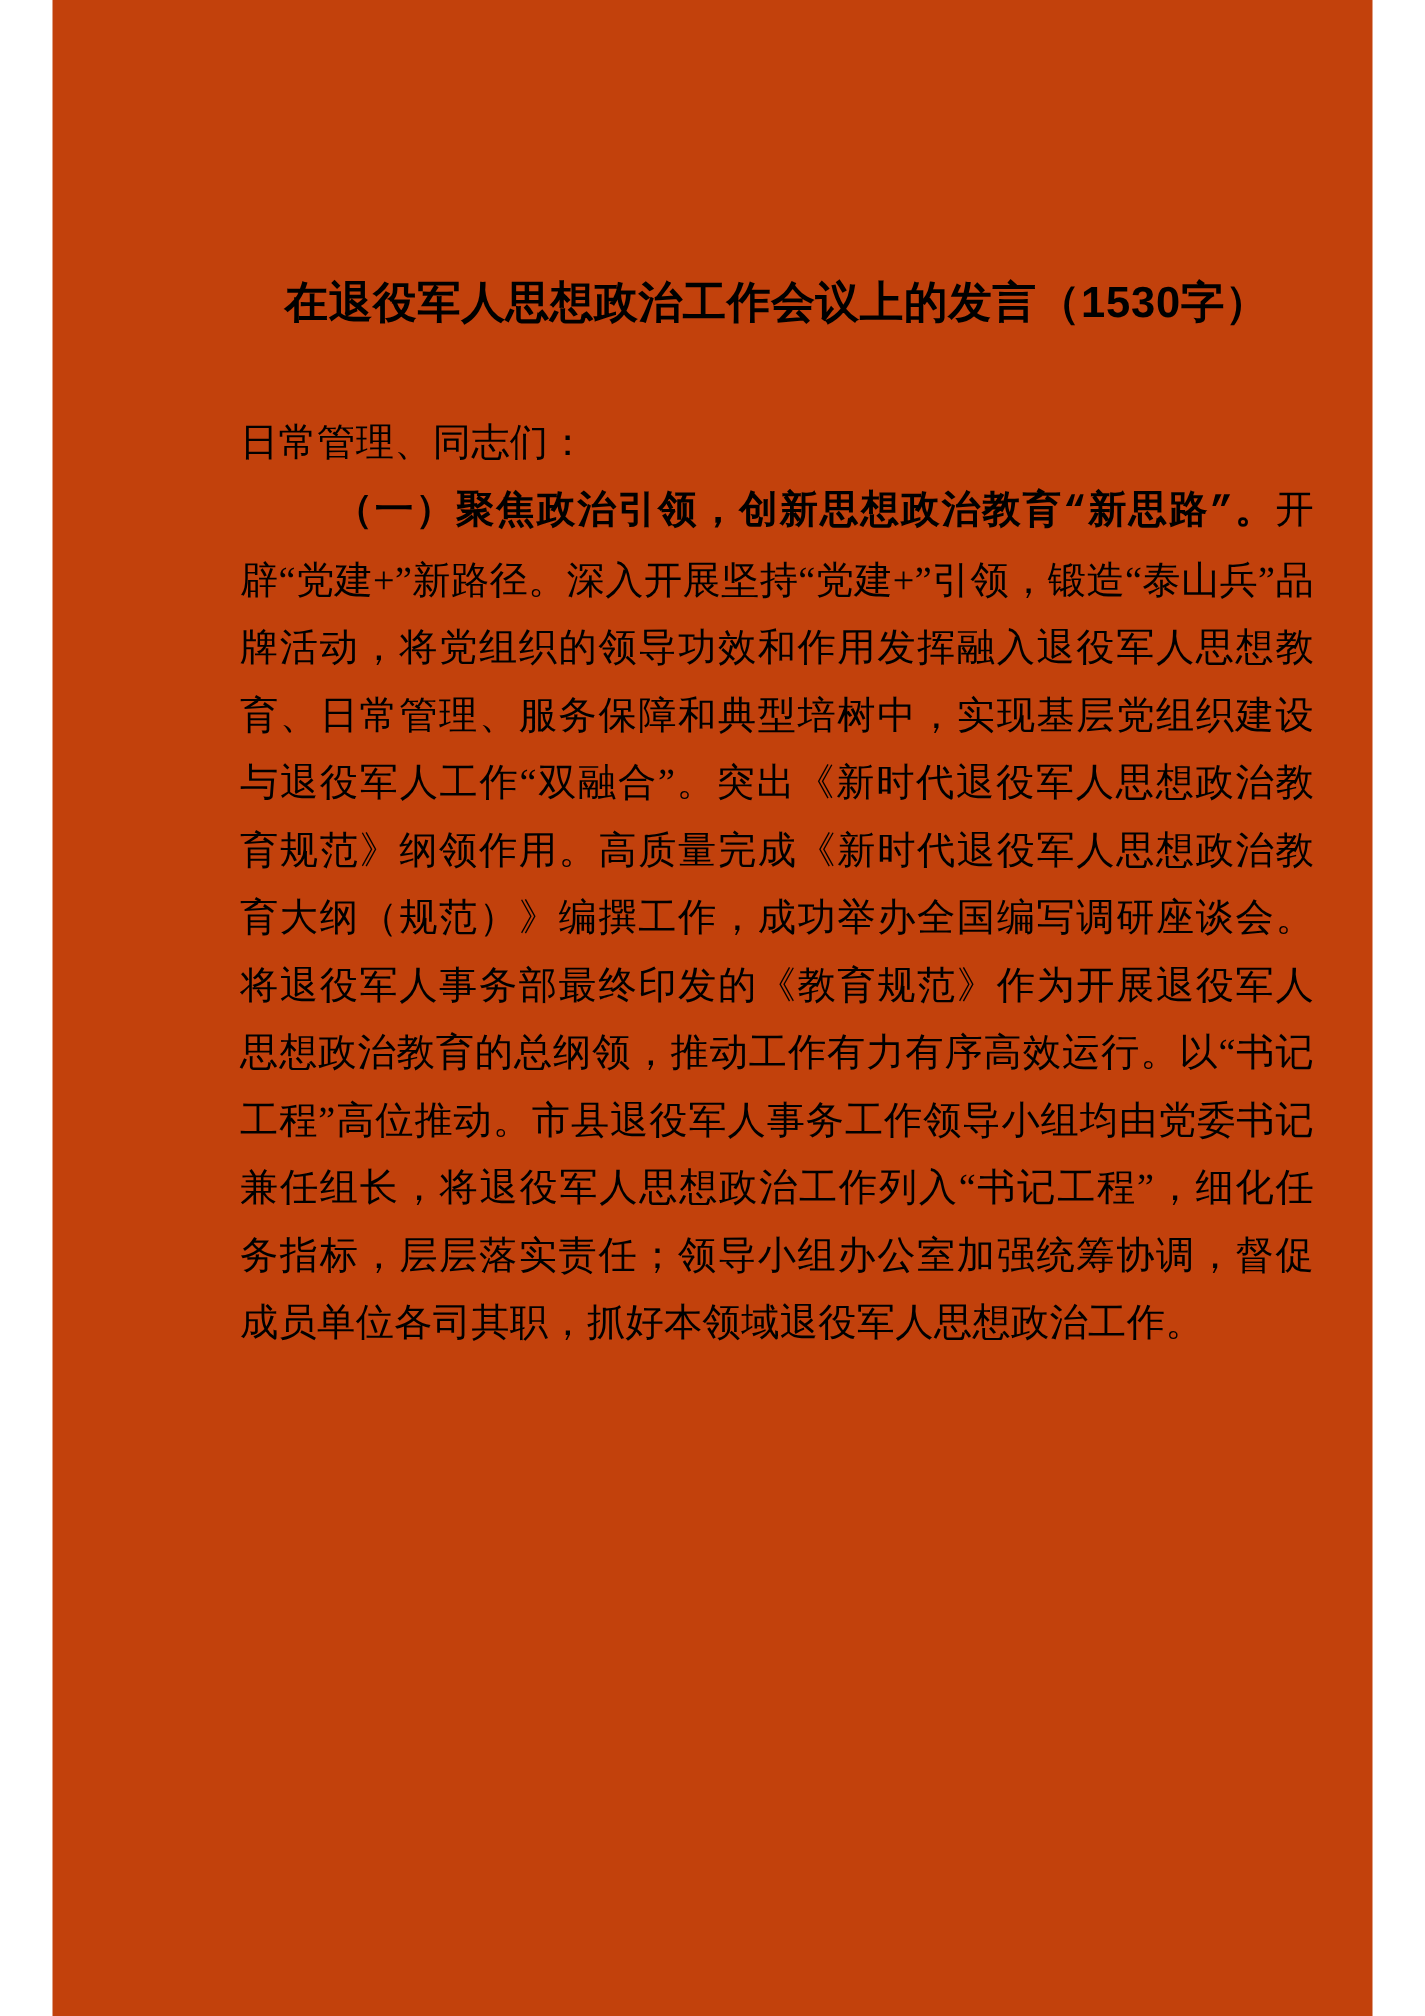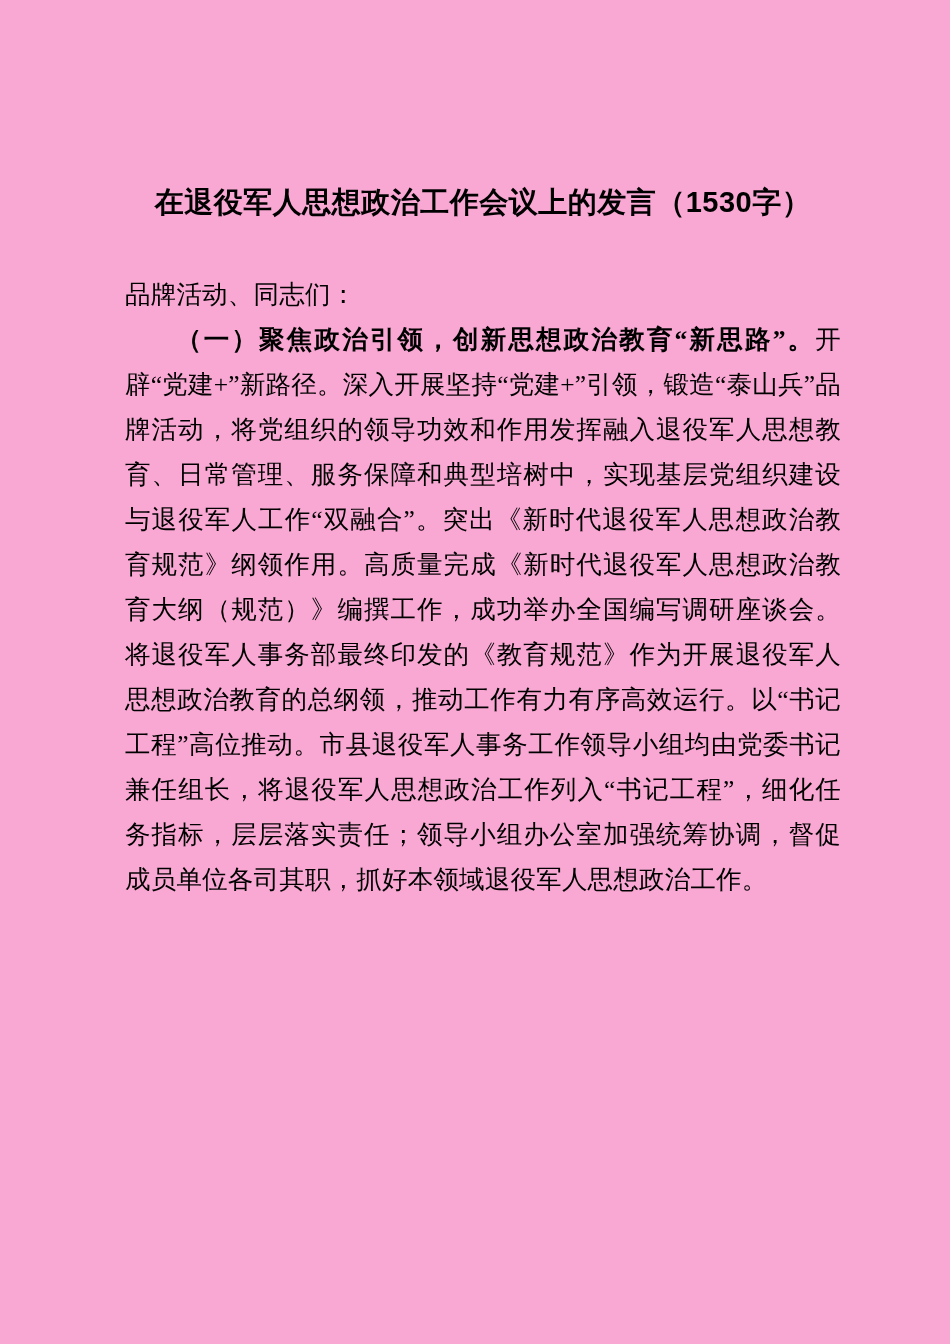--- a/index.html
+++ b/index.html
@@ -8,24 +8,24 @@
     padding: 0;
     background: #ffffff;
   }
   body {
     font-family: "Liberation Serif", "DejaVu Serif", serif;
     color: #000000;
     -webkit-font-smoothing: antialiased;
   }
   .page {
     position: relative;
-    width: 950px;
+    width: 880px;
     height: 1344px;
     margin: 0 auto;
-    background: #f9a8d4;
+    background: #c2410c;
     box-sizing: border-box;
     overflow: hidden;
   }
   .doc-body {
     position: absolute;
     left: 125px;
     top: 0;
     width: 716px;
   }
   .doc-title {
@@ -59,30 +59,31 @@
     text-indent: 2em;
   }
   .para.last-left {
     text-align-last: left;
   }
   .para .lead {
     font-weight: 600;
   }
   
   .lead {
-    font-family: Liberation Serif, serif;
+    font-family: Liberation Mono, monospace;
+    margin-left: 12px;
   }
 </style>
 </head>
 <body>
 
 <div class="page">
   <div class="doc-body">
 
     <h1 class="doc-title">在退役军人思想政治工作会议上的发言（1530字）</h1>
 
-    <p class="salutation">品牌活动、同志们：</p>
+    <p class="salutation">日常管理、同志们：</p>
 
 
     <p class="para last-left"><span class="lead">（一）聚焦政治引领，创新思想政治教育“新思路”。</span><span>开辟“党建+”新路径。深入开展坚持“党建+”引领，锻造“泰山兵”品牌活动，将党组织的领导功效和作用发挥融入退役军人思想教育、日常管理、服务保障和典型培树中，实现基层党组织建设与退役军人工作“双融合”。突出《新时代退役军人思想政治教育规范》纲领作用。高质量完成《新时代退役军人思想政治教育大纲（规范）》编撰工作，成功举办全国编写调研座谈会。将退役军人事务部最终印发的《教育规范》作为开展退役军人思想政治教育的总纲领，推动工作有力有序高效运行。以“书记工程”高位推动。市县退役军人事务工作领导小组均由党委书记兼任组长，将退役军人思想政治工作列入“书记工程”，细化任务指标，层层落实责任；领导小组办公室加强统筹协调，督促成员单位各司其职，抓好本领域退役军人思想政治工作。</span></p>
 
   </div>
 </div>
 
 </body></html>

